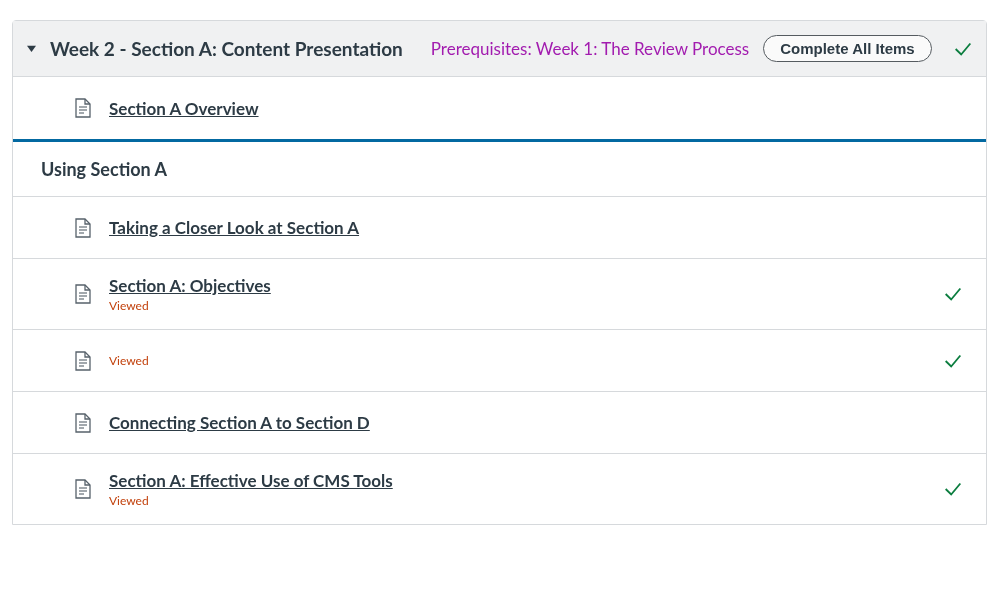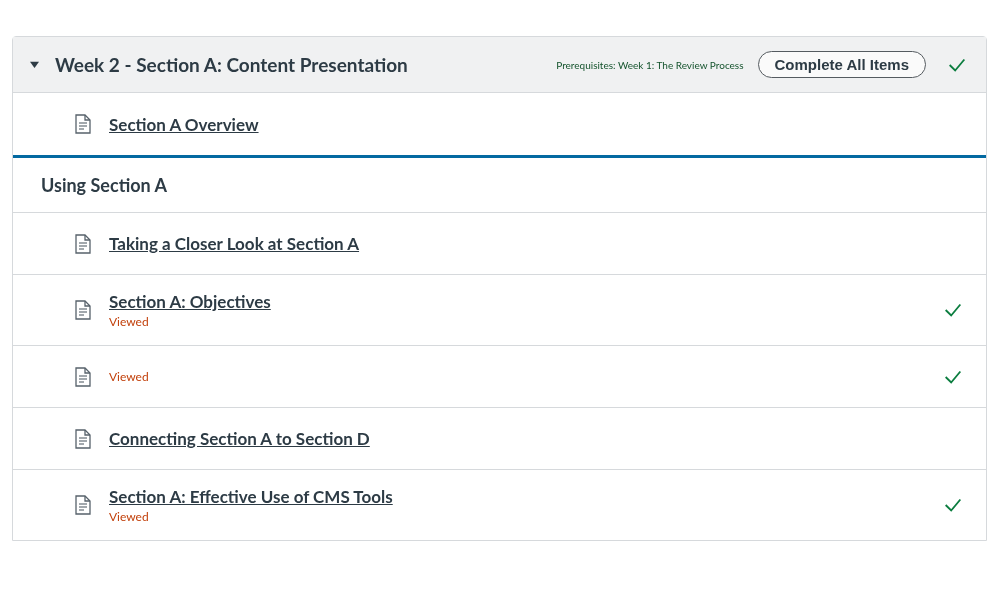--- a/index.html
+++ b/index.html
@@ -5,21 +5,21 @@
   * { box-sizing: border-box; }
   html, body {
     margin: 0;
     padding: 0;
     font-family: "Lato", "Helvetica Neue", Arial, sans-serif;
     background: #fff;
     color: #2D3B45;
   }
   .page {
     width: 999px;
-    padding: 36px 12px;
+    padding: 20px 12px;
   }
   .module {
     border: 1px solid #d6d9dc;
     border-radius: 4px 4px 0 0;
     overflow: visible;
   }
   .module-header {
     display: flex;
     align-items: center;
     background: #f0f1f2;
@@ -37,22 +37,22 @@
     color: #2D3B45;
   }
   .module-title {
     font-size: 19px;
     font-weight: 700;
     color: #2D3B45;
     flex: 0 0 auto;
   }
   .header-spacer { flex: 1 1 auto; }
   .prereq {
-    font-size: 10px;
-    color: #14532d;
+    font-size: 17px;
+    color: #a21caf;
     white-space: nowrap;
     text-align: right;
   }
   .complete-btn {
     border: 1px solid #555b60;
     border-radius: 14px;
     background: #fafafa;
     padding: 4px 16px;
     font-size: 15px;
     font-weight: 700;

